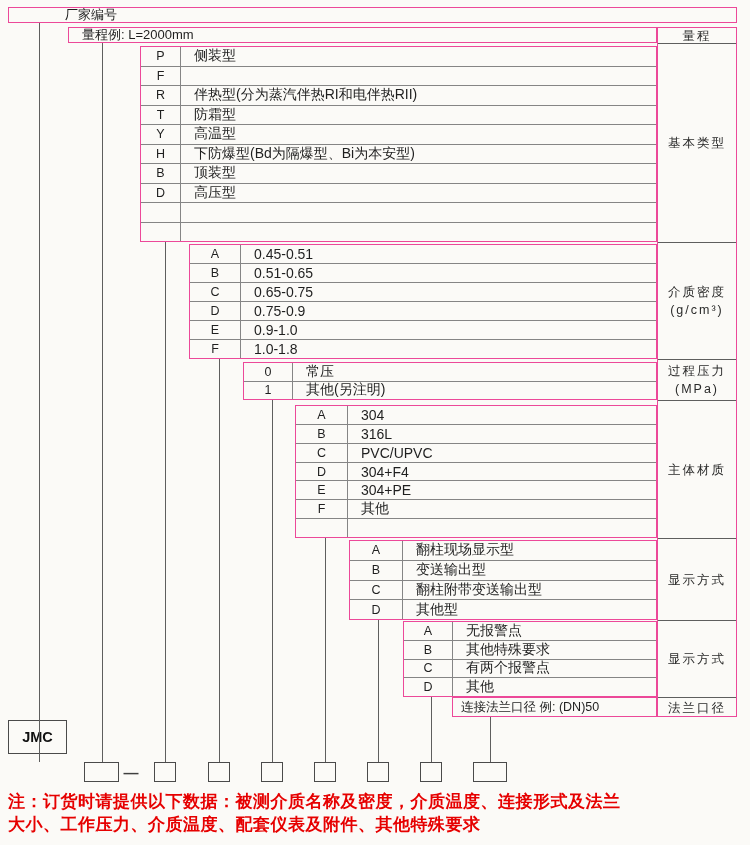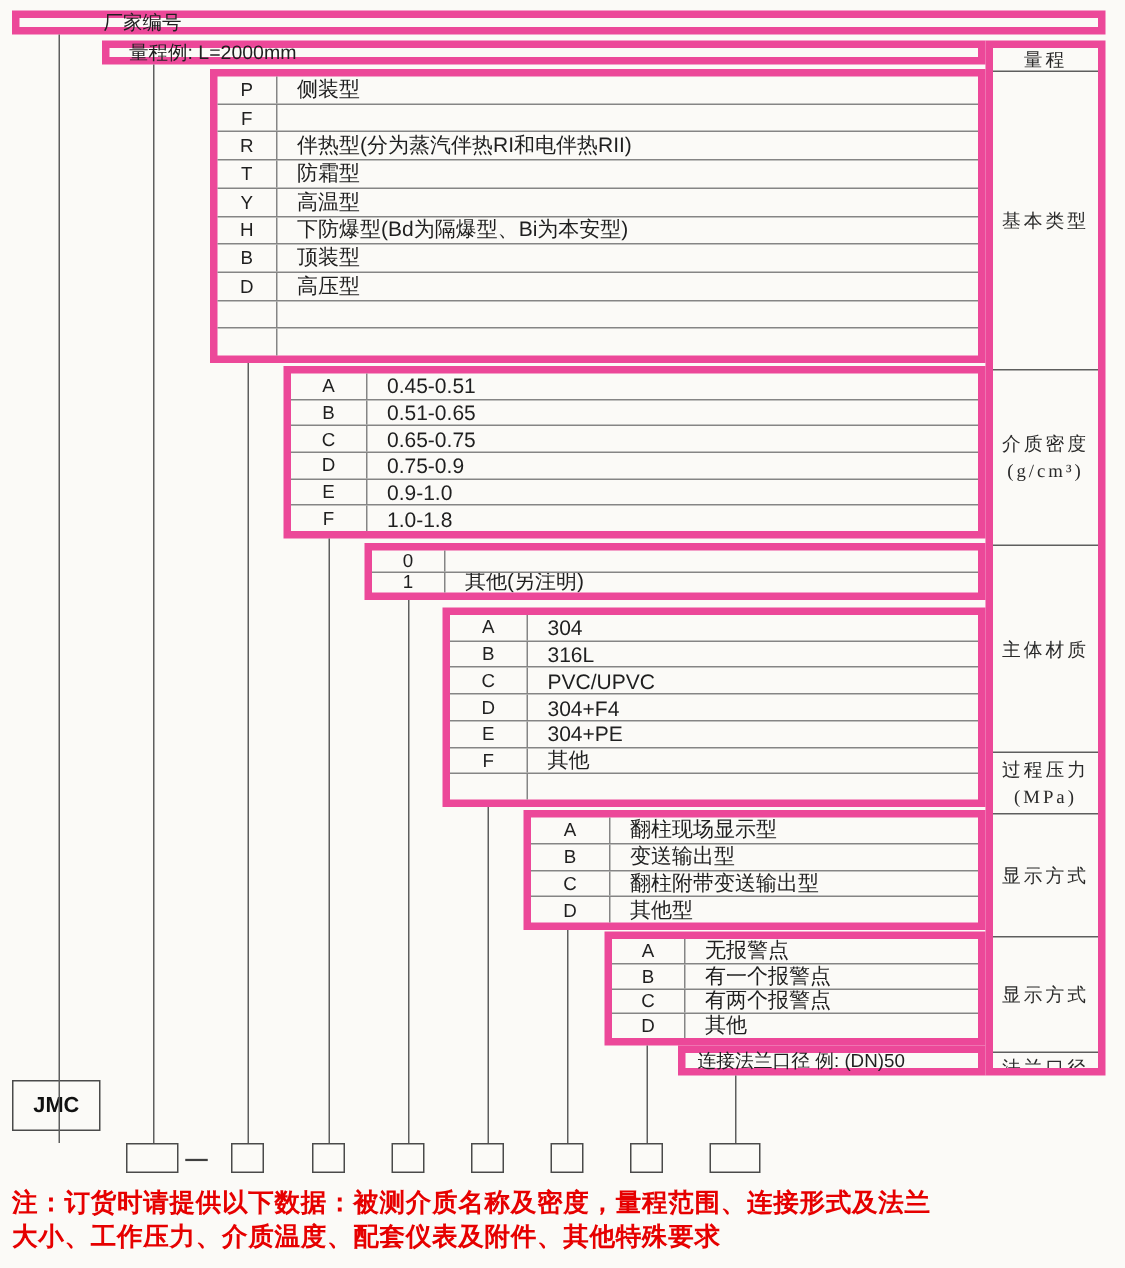--- a/index.html
+++ b/index.html
@@ -3,34 +3,34 @@
 <meta charset="utf-8">
 <style>
   html,body{margin:0;padding:0;}
   body{
     width:750px;height:845px;position:relative;
     background:#fbfaf7;color:#1f1f1f;
     font-family:"Liberation Sans","DejaVu Sans",sans-serif;
     overflow:hidden;
   }
   .abs{position:absolute;box-sizing:border-box;}
-  .tbl{border:5px solid #ec4899;}
+  .tbl{border:1px solid #ec4899;}
   
   .toprow{display:flex;align-items:center;font-size:13px;}
   .toprow span{white-space:nowrap;}
   
   .sec{display:flex;flex-direction:column;}
   .row{flex:1;display:flex;box-sizing:border-box;border-top:1px solid #858585;min-height:0;}
   .row.first{border-top:none;}
   .code{box-sizing:border-box;border-right:1px solid #858585;display:flex;align-items:center;justify-content:center;font-size:12.5px;flex:none;}
   .desc{flex:1;display:flex;align-items:center;padding-left:13px;font-size:14px;white-space:nowrap;overflow:hidden;}
   
   #label-col{display:flex;flex-direction:column;overflow:hidden;}
   .label-cell{box-sizing:border-box;border-bottom:1px solid #5e5e5e;display:flex;flex-direction:column;align-items:center;justify-content:center;flex:none;
-    font-family:Liberation Serif, serif;font-size:12.5px;letter-spacing:2px;color:#2a2a2a;}
+    font-family:Liberation Sans, sans-serif;font-size:12.5px;letter-spacing:2px;color:#2a2a2a;}
   .label-cell:last-child{border-bottom:none;}
   .label-cell div{line-height:18px;white-space:nowrap;}
   
   .vline{position:absolute;width:1px;background:#5e5e5e;}
   
   .mbox{position:absolute;box-sizing:border-box;border:1px solid #4a4a4a;background:transparent;}
   .jmc{display:flex;align-items:center;justify-content:center;font-weight:bold;font-size:14.5px;color:#111;border-width:1.5px;}
   .dash{display:flex;align-items:center;justify-content:center;font-weight:bold;font-size:15px;color:#3f3f3f;}
   
   .flange{display:flex;align-items:center;padding-left:8px;font-size:12.5px;white-space:nowrap;}
@@ -54,27 +54,27 @@
       <div class="label-cell" style="height: 16px;">
         <div>量程</div>
       </div>
       <div class="label-cell" style="height: 199px;">
         <div>基本类型</div>
       </div>
       <div class="label-cell" style="height: 117px;">
         <div>介质密度</div>
         <div>(g/cm³)</div>
       </div>
-      <div class="label-cell" style="height: 138px;">
-        <div>主体材质</div>
-      </div>
       <div class="label-cell" style="height: 41px;">
         <div>过程压力</div>
         <div>(MPa)</div>
       </div>
+      <div class="label-cell" style="height: 138px;">
+        <div>主体材质</div>
+      </div>
       <div class="label-cell" style="height: 82px;">
         <div>显示方式</div>
       </div>
       <div class="label-cell" style="height: 77px;">
         <div>显示方式</div>
       </div>
       <div class="label-cell" style="height: 20px;">
         <div>法兰口径</div>
       </div>
     </div>
@@ -84,21 +84,21 @@
   </div>
 
   <div class="mbox jmc" style="left:8px;top:720px;width:59px;height:34px;">
     <span>JMC</span>
   </div>
   <div class="abs dash" style="left:119px;top:762px;width:24px;height:20px;">
     <span>—</span>
   </div>
 
   <div class="abs note" style="left:8px;top:791px;width:737px;">
-    <div>注：订货时请提供以下数据：被测介质名称及密度，量程范围、连接形式及法兰</div>
+    <div>注：订货时请提供以下数据：被测介质名称及密度，介质温度、连接形式及法兰</div>
     <div>大小、工作压力、介质温度、配套仪表及附件、其他特殊要求</div>
   </div>
 <div class="abs tbl sec" style="left: 140px; top: 46px; width: 517px; height: 196px;">
       <div class="row first">
         <div class="code" style="width: 40px;">P</div>
         <div class="desc">侧装型</div>
       </div>
       <div class="row">
         <div class="code" style="width: 40px;">F</div>
       </div>
@@ -157,20 +157,21 @@
         <div class="desc">0.9-1.0</div>
       </div>
       <div class="row">
         <div class="code" style="width: 51px;">F</div>
         <div class="desc">1.0-1.8</div>
       </div>
     </div>
     <div class="abs tbl sec" style="left: 243px; top: 362px; width: 414px; height: 38px;">
       <div class="row first">
         <div class="code" style="width: 49px;">0</div>
+        <div class="desc">常压</div>
       </div>
       <div class="row">
         <div class="code" style="width: 49px;">1</div>
         <div class="desc">其他(另注明)</div>
       </div>
     </div>
     <div class="abs tbl sec" style="left: 295px; top: 405px; width: 362px; height: 133px;">
       <div class="row first">
         <div class="code" style="width: 52px;">A</div>
         <div class="desc">304</div>
@@ -218,21 +219,21 @@
         <div class="desc">其他型</div>
       </div>
     </div>
     <div class="abs tbl sec" style="left: 403px; top: 621px; width: 254px; height: 76px;">
       <div class="row first">
         <div class="code" style="width: 49px;">A</div>
         <div class="desc">无报警点</div>
       </div>
       <div class="row">
         <div class="code" style="width: 49px;">B</div>
-        <div class="desc">有一个报警点</div>
+        <div class="desc">其他特殊要求</div>
       </div>
       <div class="row">
         <div class="code" style="width: 49px;">C</div>
         <div class="desc">有两个报警点</div>
       </div>
       <div class="row">
         <div class="code" style="width: 49px;">D</div>
         <div class="desc">其他</div>
       </div>
     </div>

